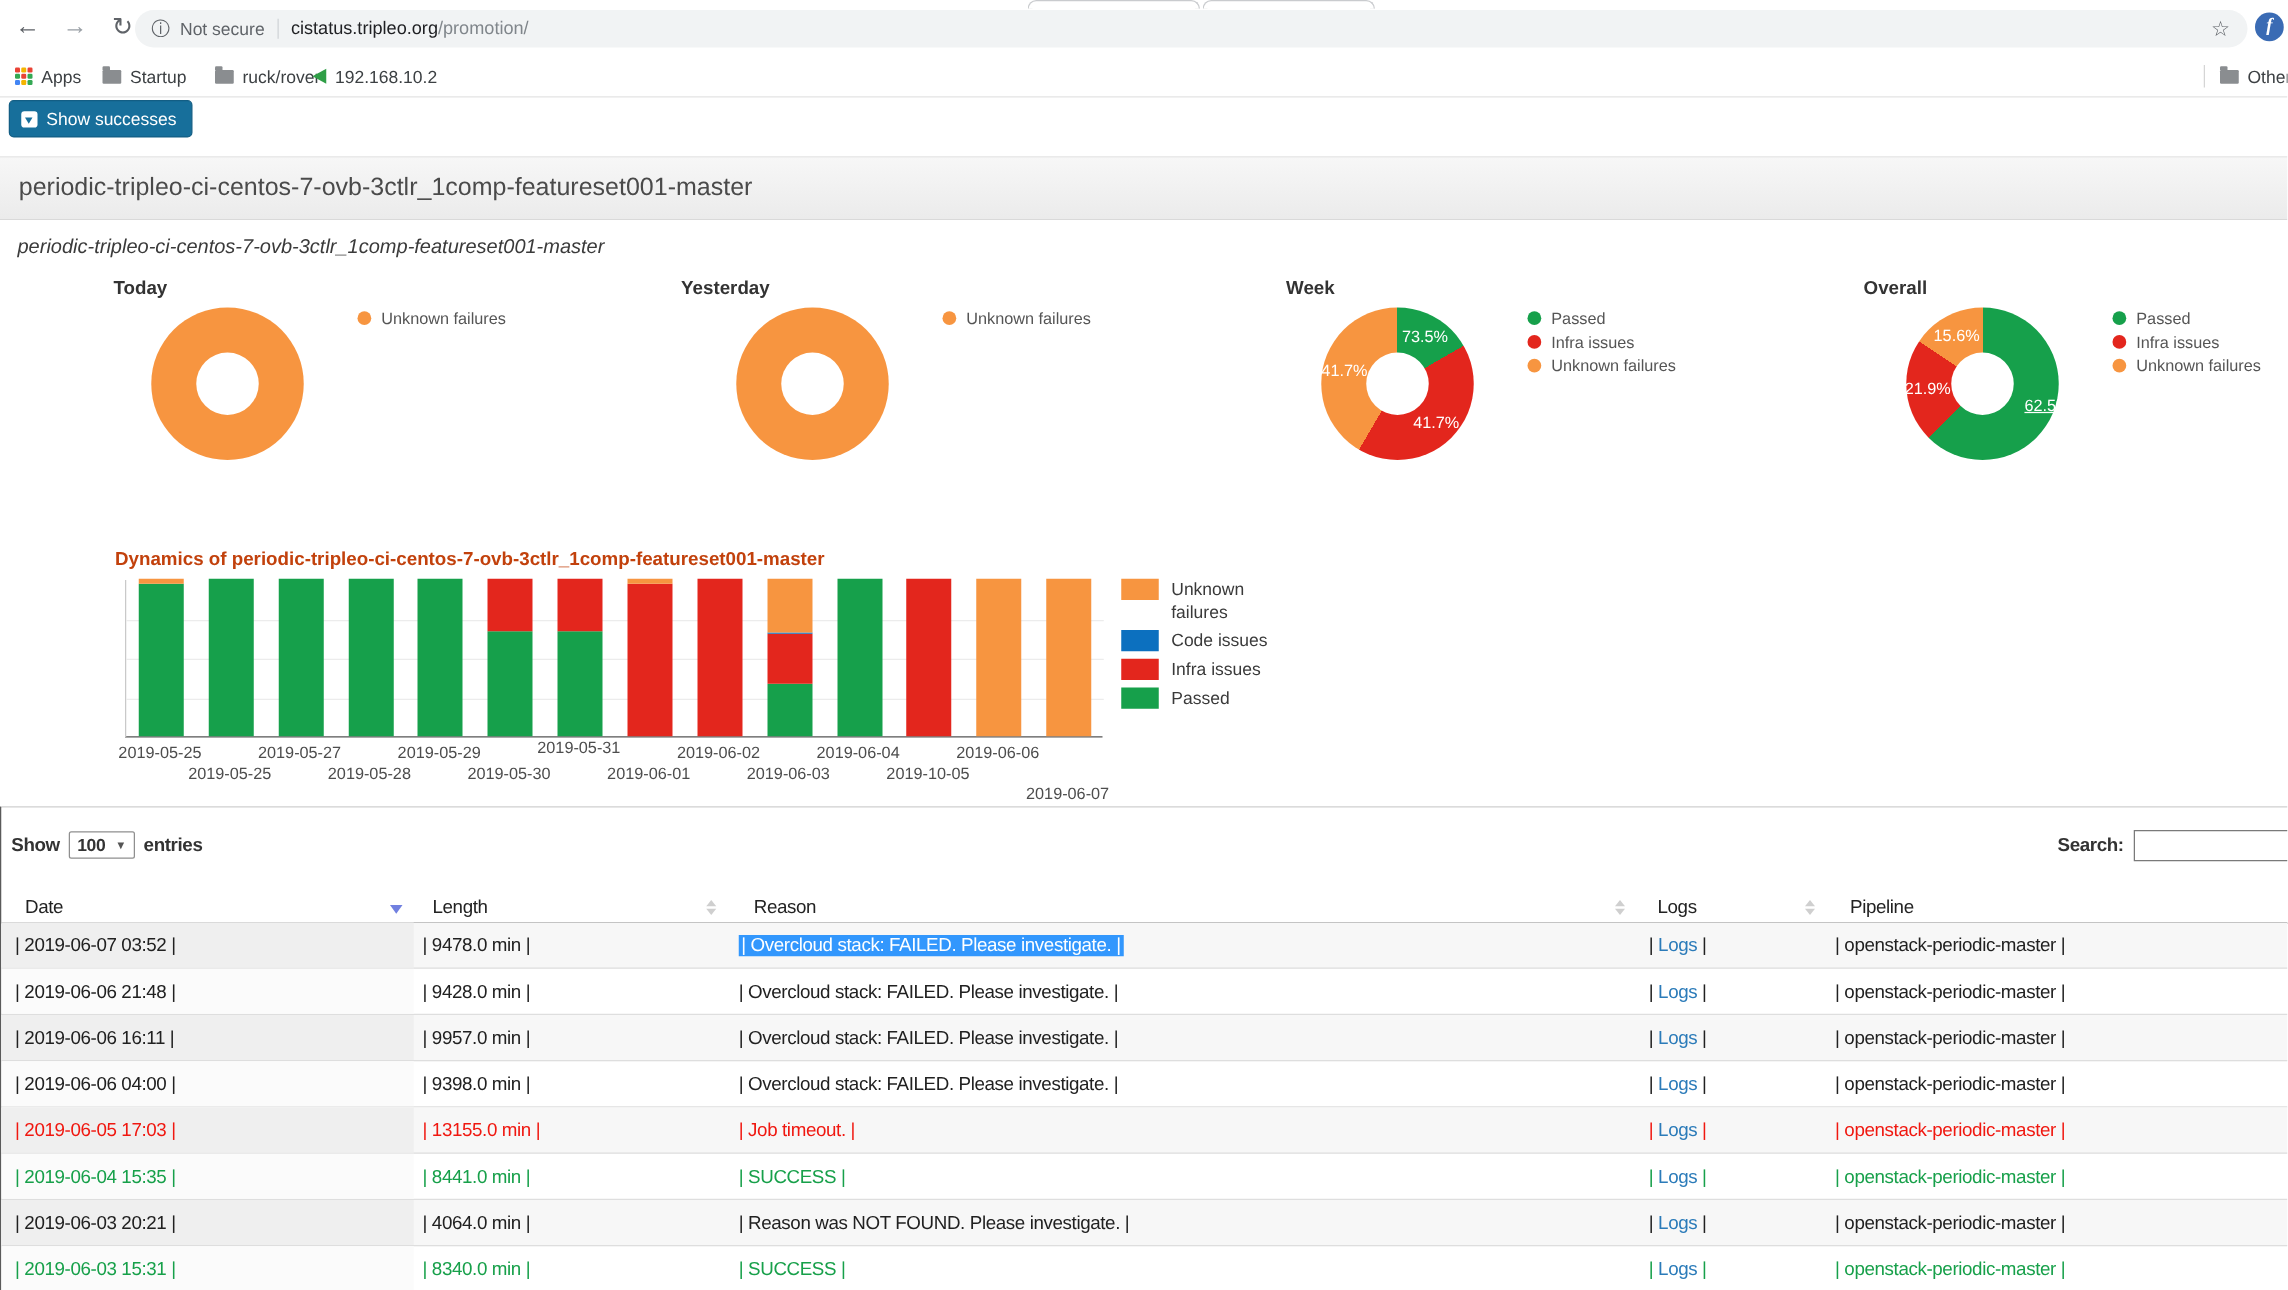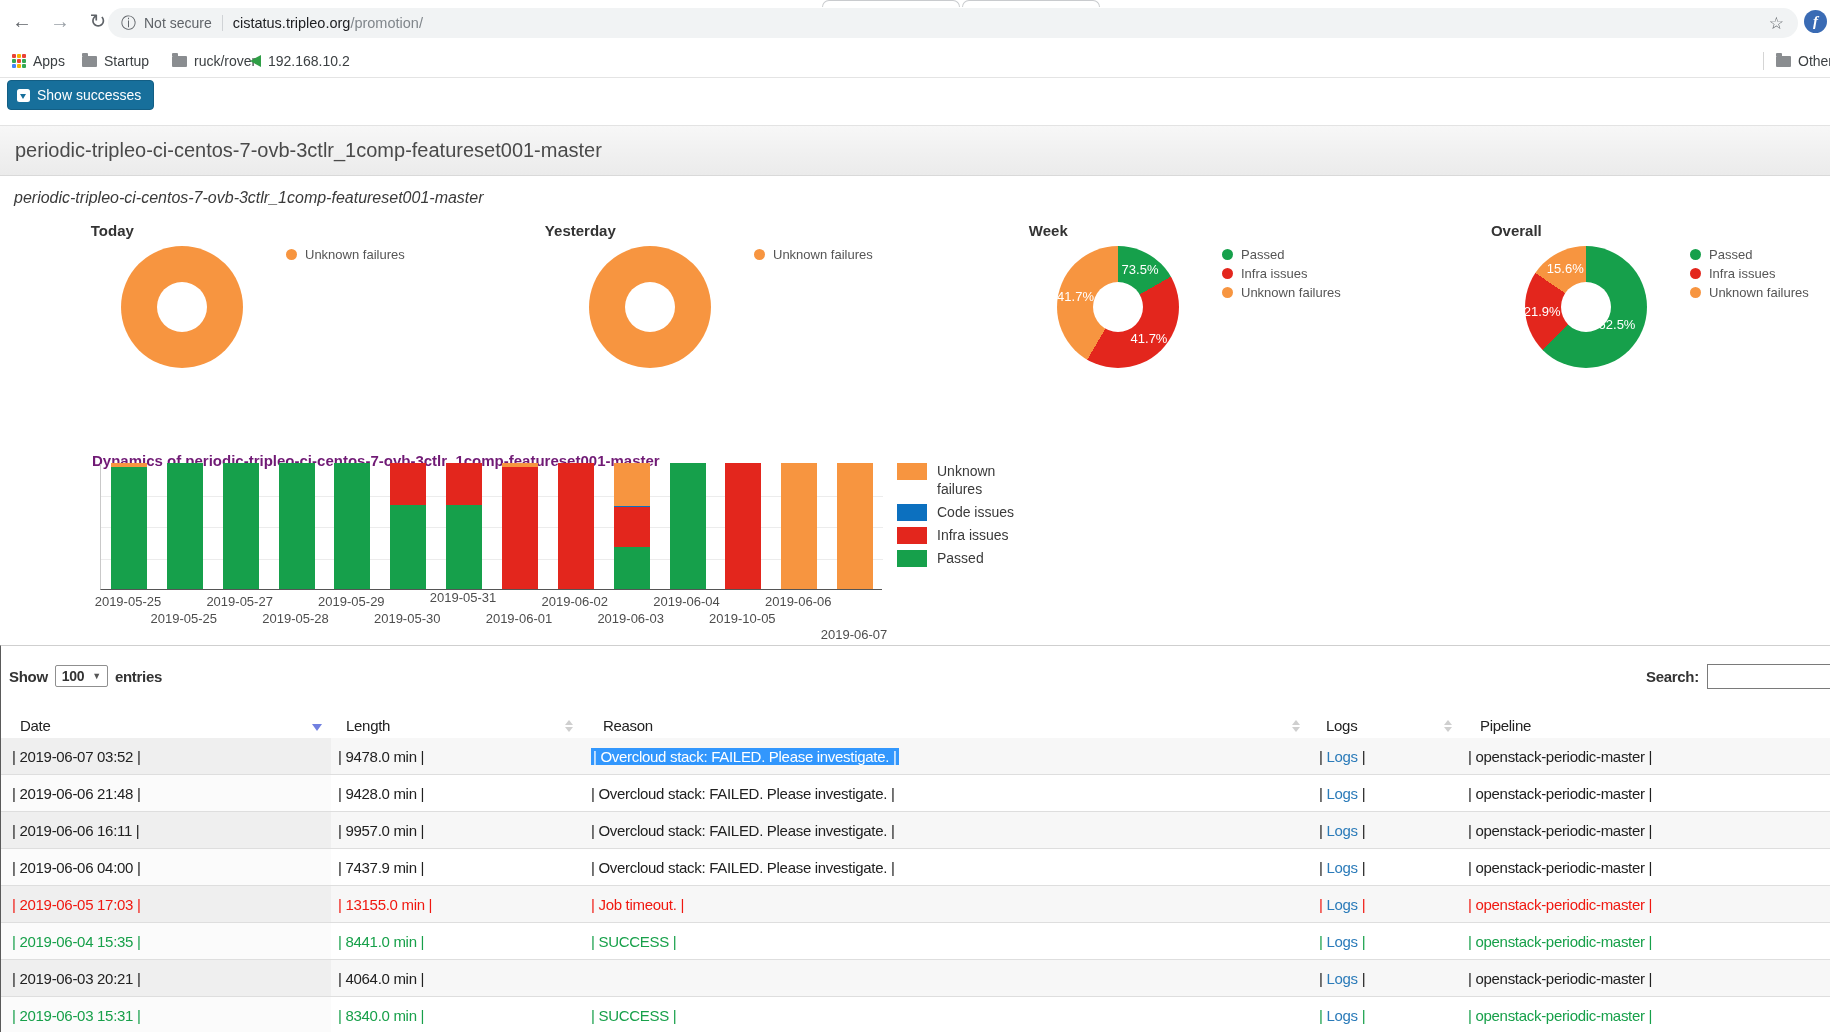--- a/index.html
+++ b/index.html
@@ -55,21 +55,21 @@
   .donut { position:absolute; left:121px; top:36px; width:122px; height:122px; border-radius:50%; }
   .hole { position:absolute; left:36px; top:36px; width:50px; height:50px; border-radius:50%; background:#fff; }
   .slice-label { position:absolute; transform:translate(-50%,-50%); color:#fff; font-size:13px; white-space:nowrap; }
   .dlegend { position:absolute; left:286px; top:35px; }
   .dlegend-item { display:flex; align-items:center; gap:8px; height:19px; cursor:pointer; }
   .dot { width:11px; height:11px; border-radius:50%; flex:none; }
   .dlegend-item span.t { font-size:13px; color:#555; white-space:nowrap; }
 
   
   #barchart { position:absolute; top:432px; left:0; width:1830px; height:200px; }
-  .bar-title { position:absolute; left:92px; top:20px; font-weight:bold; font-size:15px; color:#701a75; }
+  .bar-title { position:absolute; left:92px; top:7px; font-weight:bold; font-size:15px; color:#c2410c; }
   .plot { position:absolute; left:100px; top:32px; width:782px; height:126px;
     border-bottom:1px solid #555; border-left:1px solid #c9c9c9; }
   .gridline { position:absolute; left:0; width:782px; height:1px; background:#ececec; }
   .bar { position:absolute; bottom:0; width:36px; }
   .seg { position:absolute; left:0; width:36px; }
   .xlab { position:absolute; width:96px; text-align:center; font-size:13px; color:#4d4d4d; }
   .blegend { position:absolute; left:897px; top:30px; }
   .blegend-item { display:flex; align-items:flex-start; gap:10px; margin-bottom:5px; cursor:pointer; }
   .swatch { width:30px; height:17px; flex:none; margin-top:1px; }
   .blegend-item span.t { font-size:14px; color:#3a3a3a; width:95px; line-height:18px; }
@@ -213,21 +213,21 @@
         <div class="dlegend-item">
           <span class="dot" style="background: rgb(247, 149, 64);"></span>
           <span class="t">Unknown failures</span>
         </div>
       </div>
     </div>
     <div class="donut-block" style="left: 1404px;">
       <div class="chart-title">Overall</div>
       <div class="donut" style="background: conic-gradient(rgb(22, 160, 75) 0deg, rgb(22, 160, 75) 225deg, rgb(227, 38, 29) 225deg, rgb(227, 38, 29) 303.84deg, rgb(247, 149, 64) 303.84deg, rgb(247, 149, 64) 360deg);">
         <div class="hole"></div>
-        <span class="slice-label" style="left: 92px; top: 77.8381px;">62.5%</span>
+        <span class="slice-label" style="left: 113px; top: 77.8381px; text-decoration: underline;">62.5%</span>
         <span class="slice-label" style="left: 17.2085px; top: 65.2784px;">21.9%</span>
         <span class="slice-label" style="left: 40.289px; top: 22.1792px;">15.6%</span>
       </div>
       <div class="dlegend">
         <div class="dlegend-item">
           <span class="dot" style="background: rgb(22, 160, 75);"></span>
           <span class="t">Passed</span>
         </div>
         <div class="dlegend-item">
           <span class="dot" style="background: rgb(227, 38, 29);"></span>
@@ -383,21 +383,21 @@
         <div class="datebg"></div>
         <div class="tcell" style="left: 11px;">| 2019-06-06 16:11 |</div>
         <div class="tcell" style="left: 337px;">| 9957.0 min |</div>
         <div class="tcell" style="left: 590px;">| Overcloud stack: FAILED. Please investigate. |</div>
         <div class="tcell" style="left: 1318px;">| <span class="loglink">Logs</span> |</div>
         <div class="tcell" style="left: 1467px;">| openstack-periodic-master |</div>
       </div>
       <div class="trow even" style="top: 203px;">
         <div class="datebg"></div>
         <div class="tcell" style="left: 11px;">| 2019-06-06 04:00 |</div>
-        <div class="tcell" style="left: 337px;">| 7437.9 min |</div>
+        <div class="tcell" style="left: 337px;">| 9398.0 min |</div>
         <div class="tcell" style="left: 590px;">| Overcloud stack: FAILED. Please investigate. |</div>
         <div class="tcell" style="left: 1318px;">| <span class="loglink">Logs</span> |</div>
         <div class="tcell" style="left: 1467px;">| openstack-periodic-master |</div>
       </div>
       <div class="trow odd red" style="top: 240px;">
         <div class="datebg"></div>
         <div class="tcell" style="left: 11px;">| 2019-06-05 17:03 |</div>
         <div class="tcell" style="left: 337px;">| 13155.0 min |</div>
         <div class="tcell" style="left: 590px;">| Job timeout. |</div>
         <div class="tcell" style="left: 1318px;">| <span class="loglink">Logs</span> |</div>
@@ -408,20 +408,21 @@
         <div class="tcell" style="left: 11px;">| 2019-06-04 15:35 |</div>
         <div class="tcell" style="left: 337px;">| 8441.0 min |</div>
         <div class="tcell" style="left: 590px;">| SUCCESS |</div>
         <div class="tcell" style="left: 1318px;">| <span class="loglink">Logs</span> |</div>
         <div class="tcell" style="left: 1467px;">| openstack-periodic-master |</div>
       </div>
       <div class="trow odd" style="top: 314px;">
         <div class="datebg"></div>
         <div class="tcell" style="left: 11px;">| 2019-06-03 20:21 |</div>
         <div class="tcell" style="left: 337px;">| 4064.0 min |</div>
+        <div class="tcell" style="left: 590px;">| Reason was NOT FOUND. Please investigate. |</div>
         <div class="tcell" style="left: 1318px;">| <span class="loglink">Logs</span> |</div>
         <div class="tcell" style="left: 1467px;">| openstack-periodic-master |</div>
       </div>
       <div class="trow even green" style="top: 351px;">
         <div class="datebg"></div>
         <div class="tcell" style="left: 11px;">| 2019-06-03 15:31 |</div>
         <div class="tcell" style="left: 337px;">| 8340.0 min |</div>
         <div class="tcell" style="left: 590px;">| SUCCESS |</div>
         <div class="tcell" style="left: 1318px;">| <span class="loglink">Logs</span> |</div>
         <div class="tcell" style="left: 1467px;">| openstack-periodic-master |</div>

